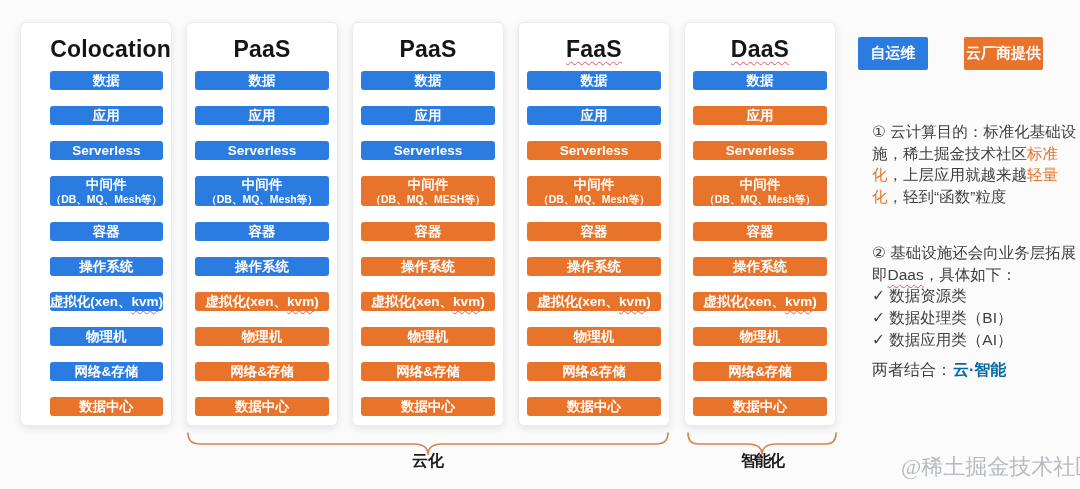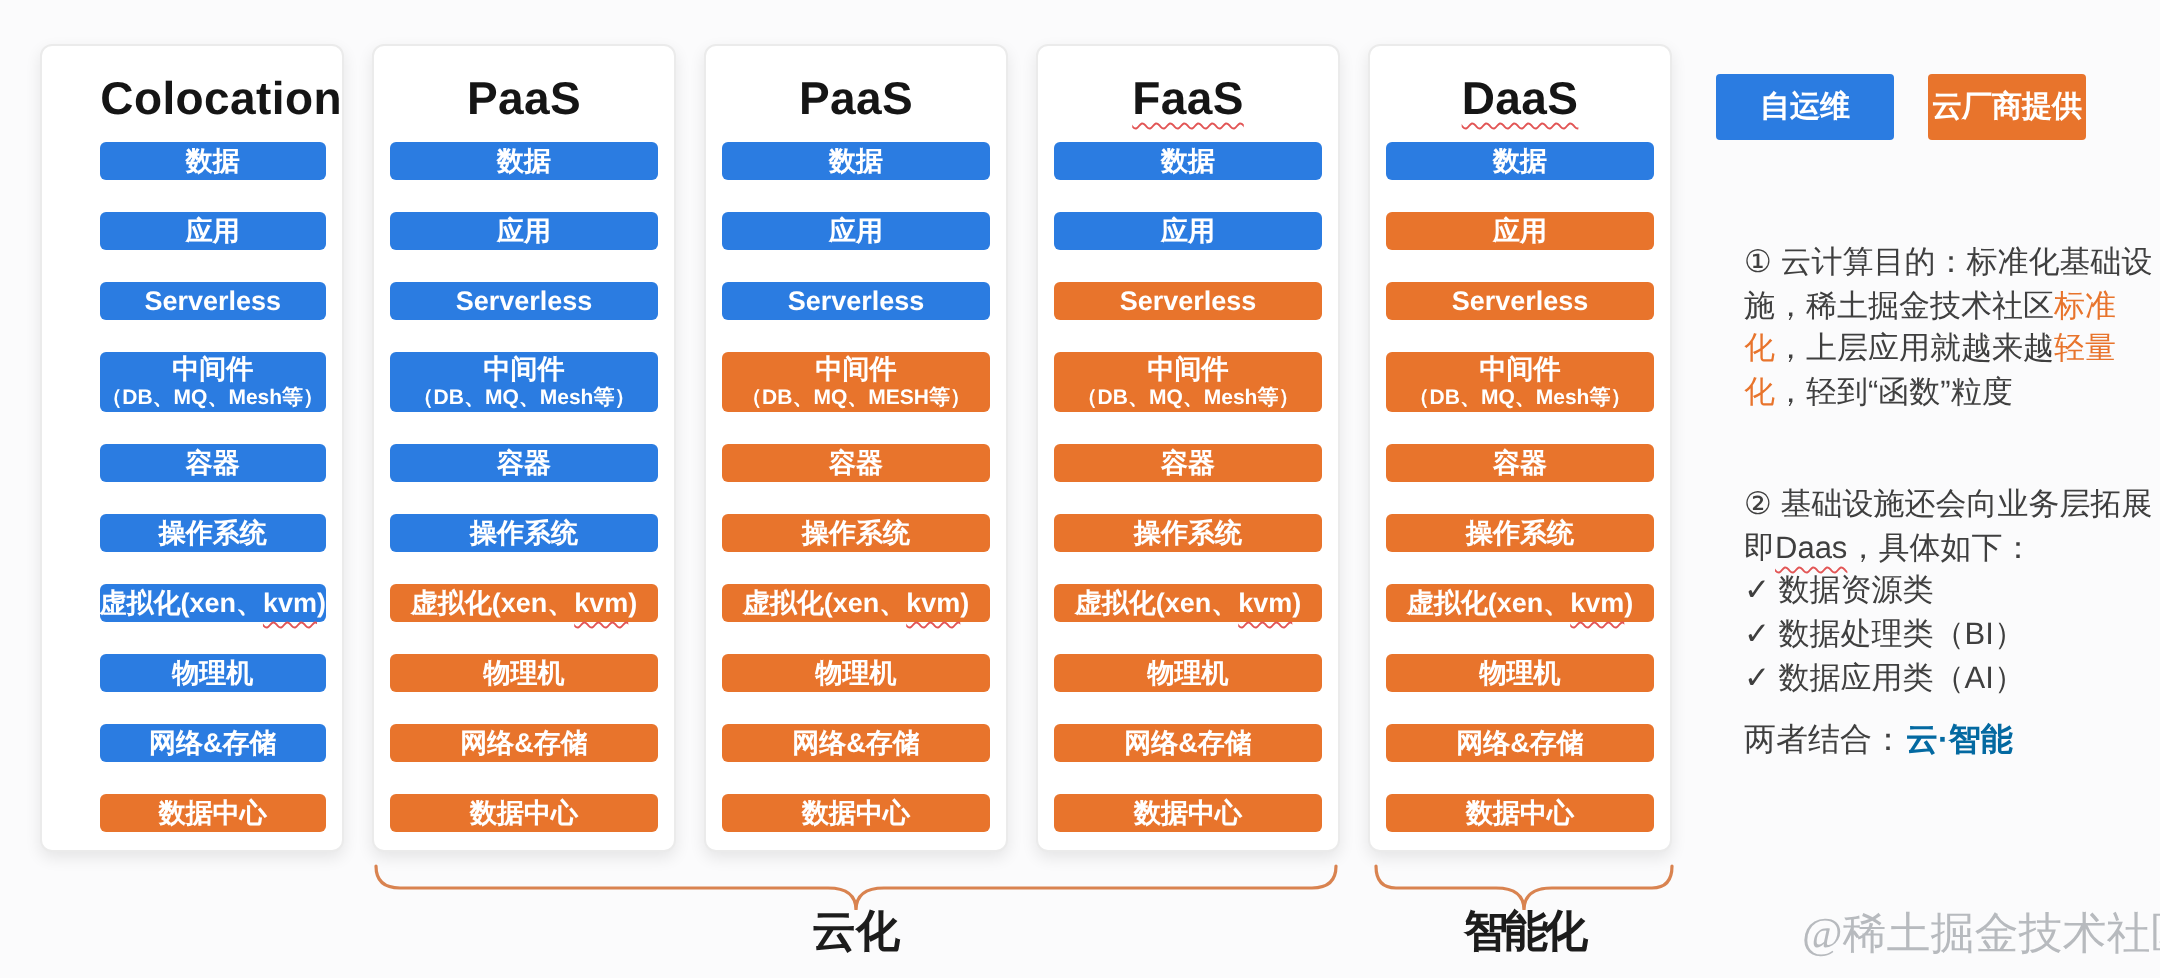--- a/index.html
+++ b/index.html
@@ -38,38 +38,38 @@
     text-decoration-color:var(--wavy,#E25555);text-decoration-thickness:1px;
     text-underline-offset:4px;
   }
 
   
   .legend-item{
     position:absolute;top:37px;height:33px;border-radius:2px;
     display:flex;align-items:center;justify-content:center;
     color:#fff;font-weight:700;font-size:15px;
   }
-  .legend-item.self{left:858px;width:89px;background:var(--self,#2B7CE1);}
+  .legend-item.self{left:858px;width:70px;background:var(--self,#2B7CE1);}
   .legend-item.vendor{left:964px;width:79px;background:var(--vendor,#E8742C);}
 
   
   .note{position:absolute;left:872px;color:#3f3f3f;font-size:15.5px;line-height:1.4;}
   #note1{top:121px;width:207px;}
   #note2{top:242px;width:212px;}
   .note .hl{color:var(--hl,#E8742C);}
   .check-line{white-space:nowrap;}
   .combine{position:absolute;left:872px;top:360px;font-size:16px;color:#3f3f3f;}
   .combine b{color:#0369a1;margin-left:1px;}
 
   
   .brace{position:absolute;top:431px;}
   .brace path{fill:none;stroke:var(--brace,#D98350);stroke-width:1.6;stroke-linecap:round;}
   .brace-label{
     position:absolute;top:451px;text-align:center;
-    font-size:22px;font-weight:700;color:#1c1c1c;
+    font-size:16px;font-weight:700;color:#1c1c1c;
   }
   #brace-label-1{left:186px;width:484px;}
   #brace-label-2{left:686px;width:152px;letter-spacing:-2px;}
 
   .watermark{
     position:absolute;left:901px;top:452px;
     font-family:"Liberation Serif","DejaVu Serif",serif;
     font-size:22px;color:#b7babe;white-space:nowrap;
   }
 </style>

